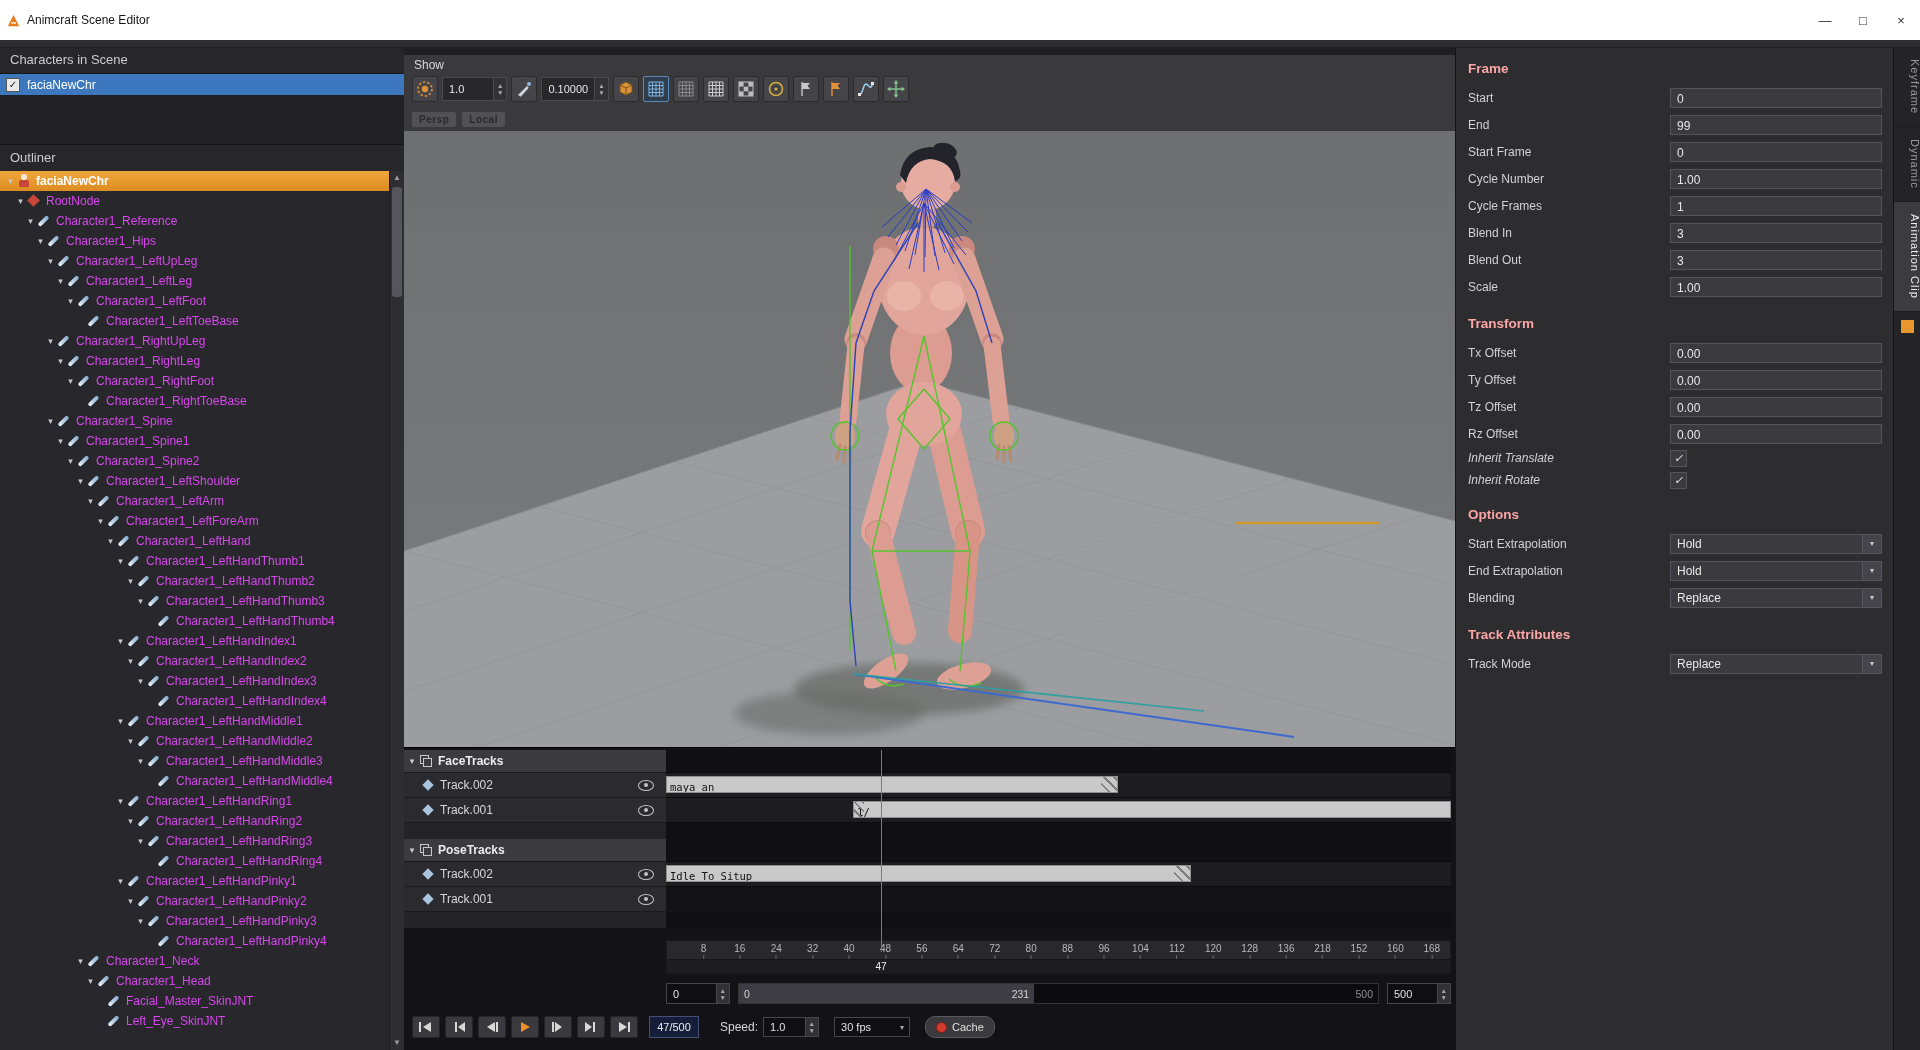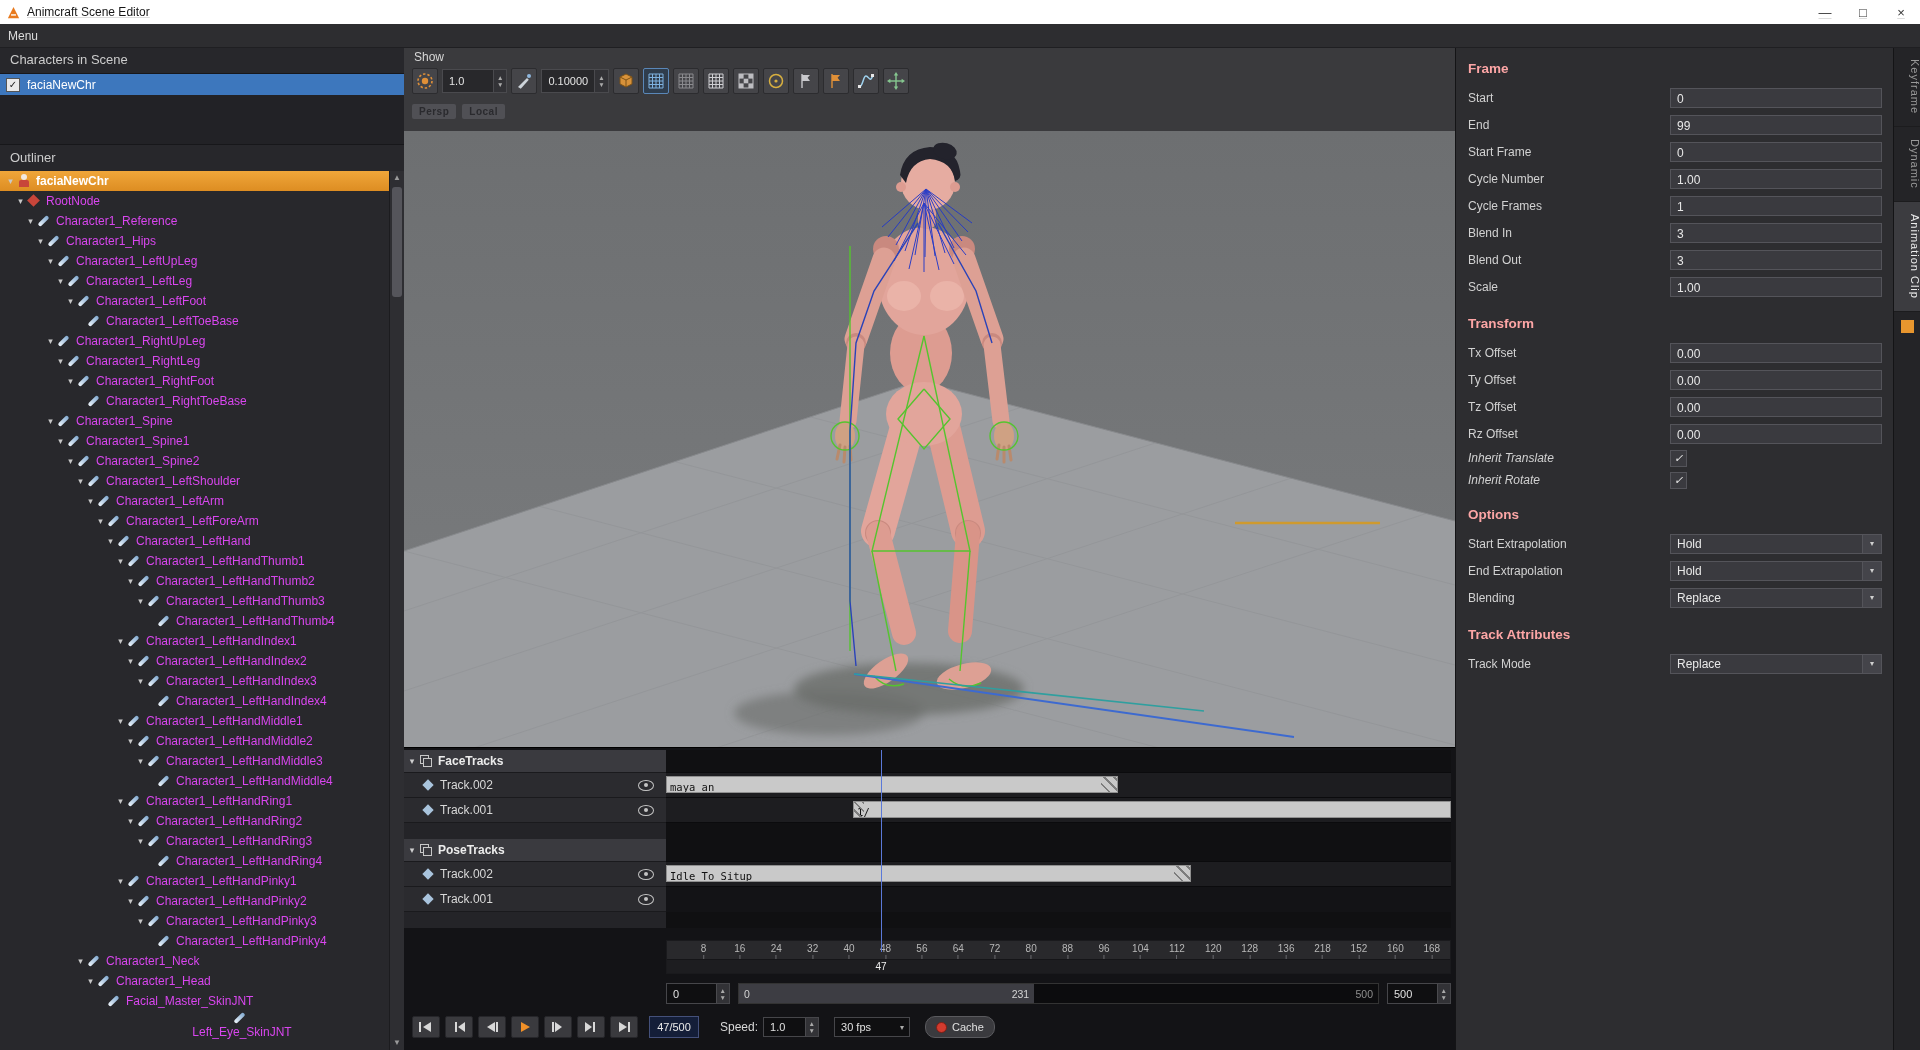--- a/index.html
+++ b/index.html
@@ -1,18 +1,18 @@
 <!DOCTYPE html>
 <html><head>
 <meta charset="utf-8">
 <style>
   html,body{margin:0;padding:0;width:1920px;height:1050px;background:#1b1b1d;overflow:hidden;
     font-family:"Liberation Sans",sans-serif;color:#ddd;-webkit-font-smoothing:antialiased;}
   
-  .titlebar{position:absolute;top:0;left:0;width:1920px;height:24px;background:#ffffff;display:flex;align-items:center;z-index:20;text-decoration:underline;}
+  .titlebar{position:absolute;top:0;left:0;width:1920px;height:40px;background:#ffffff;display:flex;align-items:center;z-index:20;}
   .titlebar .logo{margin-left:6px;display:flex;align-items:center;}
   .titlebar .title{margin-left:6px;font-size:12px;color:#161616;}
   .win-btns{margin-left:auto;display:flex;height:100%;}
   .win-btn{width:38px;height:100%;display:flex;align-items:center;justify-content:center;font-size:13px;color:#333;cursor:default;}
   .menubar{position:absolute;top:24px;left:0;width:1920px;height:23px;background:#2d2d30;border-bottom:1px solid #1f1f22;display:flex;align-items:center;z-index:19;}
   .menu-item{padding:0 8px;font-size:12px;color:#dcdcdc;}
   
   .left-panel{position:absolute;top:47px;left:0;width:404px;height:1003px;background:#27272b;border-right:1px solid #141416;display:flex;flex-direction:column;}
   .panel-label{height:26px;line-height:26px;padding-left:10px;font-size:13px;color:#cccccc;flex:none;}
   .chars-list{height:70px;background:#222226;border-top:1px solid #17171a;border-bottom:1px solid #17171a;flex:none;}
@@ -31,21 +31,21 @@
   .ico-root::before{content:"";position:absolute;left:2px;top:2px;width:9px;height:9px;background:#c8453a;transform:rotate(45deg);}
   .ico-character::before{content:"";position:absolute;left:4px;top:0;width:6px;height:6px;border-radius:50%;background:#f2e9df;}
   .ico-character::after{content:"";position:absolute;left:2px;top:6px;width:10px;height:7px;background:#c8453a;border-radius:2px 2px 0 0;}
   .tree-label{font-size:12px;color:#d946ef;}
   .scrollbar{position:absolute;top:0;right:0;width:14px;bottom:0;background:#2e2e32;border-left:1px solid #1c1c1f;}
   .sb-arrow{height:14px;text-align:center;font-size:8px;color:#9a9a9a;line-height:14px;}
   .sb-thumb{position:absolute;left:2px;right:2px;top:16px;height:110px;background:#55555b;border-radius:3px;}
   .sb-arrow.bottom{position:absolute;bottom:0;left:0;right:0;}
   
   .center{position:absolute;top:47px;left:404px;width:1051px;height:1003px;background:#1f1f22;}
-  .vp-header{position:absolute;top:0;left:0;right:0;height:84px;background:#3a3a3d;text-decoration:underline;}
+  .vp-header{position:absolute;top:8px;left:0;right:0;height:84px;background:#3a3a3d;text-decoration:underline;}
   .vp-show{position:absolute;top:3px;left:10px;font-size:12px;color:#d8d8d8;}
   .vp-toolbar{position:absolute;top:19px;left:8px;display:flex;align-items:center;gap:4px;height:30px;}
   .tb-btn{width:24px;height:24px;background:#454549;border:1px solid #2c2c2f;border-radius:2px;display:flex;align-items:center;justify-content:center;}
   .tb-btn.active{background:#2f3d4d;border-color:#5a87b8;}
   .tb-spinner{height:22px;background:#28282b;border:1px solid #4a4a4e;display:flex;align-items:center;}
   .tb-spin-value{padding:0 6px;font-size:11px;color:#e4e4e4;min-width:38px;}
   .spin-col{display:flex;flex-direction:column;justify-content:center;font-size:6.5px;line-height:7px;color:#aaa;background:#323236;height:100%;padding:0 3px;border-left:1px solid #4a4a4e;}
   .vp-badges{position:absolute;top:57px;left:8px;display:flex;gap:6px;}
   .vp-badge{background:#505055;color:#2a2a2e;font-size:10px;font-weight:bold;padding:2px 7px;border-radius:2px;letter-spacing:.5px;}
   .vp-canvas{position:absolute;top:84px;left:0;right:0;height:616px;background:#747678;}
@@ -359,21 +359,21 @@
         <div class="tree-row" style="padding-left: 84px;">
           <span class="tree-arrow">▾</span>
           <span class="tree-ico ico-joint"></span>
           <span class="tree-label">Character1_Head</span>
         </div>
         <div class="tree-row" style="padding-left: 94px;">
           <span class="tree-arrow"></span>
           <span class="tree-ico ico-joint"></span>
           <span class="tree-label">Facial_Master_SkinJNT</span>
         </div>
-        <div class="tree-row" style="padding-left: 94px; flex-direction: column;">
+        <div class="tree-row" style="padding-left: 94px;">
           <span class="tree-arrow"></span>
           <span class="tree-ico ico-joint"></span>
           <span class="tree-label">Left_Eye_SkinJNT</span>
         </div>
       </div>
     <div class="scrollbar">
       <div class="sb-arrow">▲</div>
       <div class="sb-thumb"></div>
       <div class="sb-arrow bottom">▼</div>
     </div>

